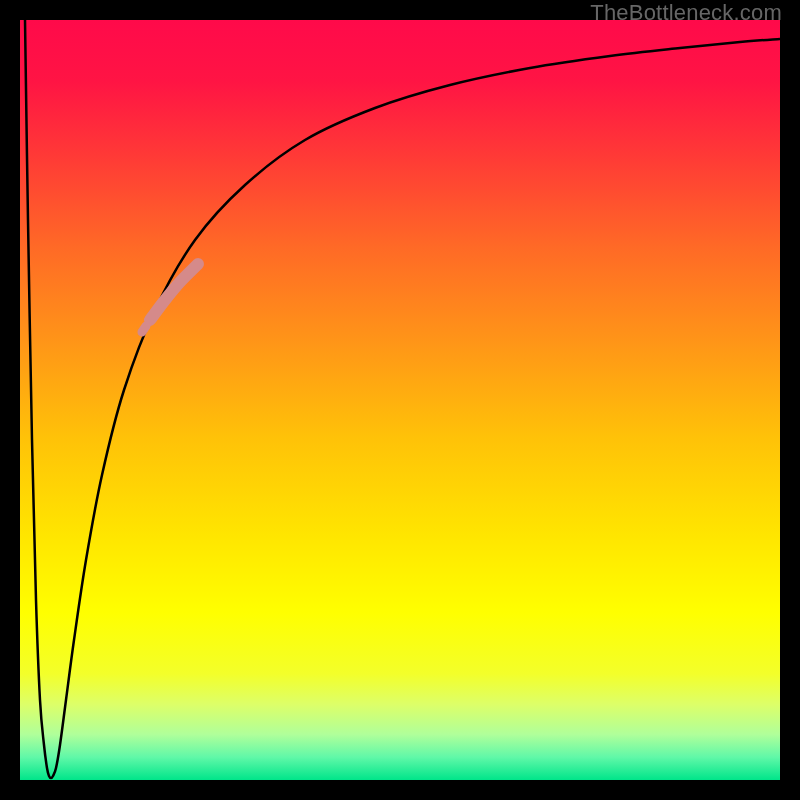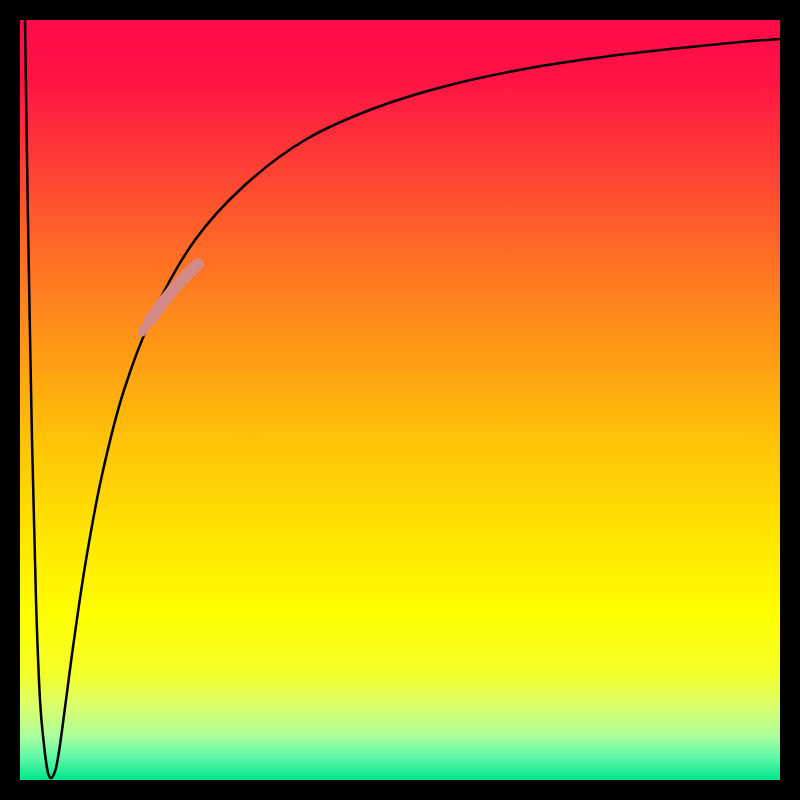--- a/index.html
+++ b/index.html
@@ -79,14 +79,15 @@
 
     <svg class="curve-svg" viewBox="0 0 760 760" preserveAspectRatio="none">
       <g id="curves">
           <path d="M 5 0 C 5.5 33.333333333333336, 6.833333333333333 130, 8 200 C 9.166666666666666 270, 10.666666666666666 356.6666666666667, 12 420 C 13.333333333333334 483.3333333333333, 14.666666666666666 536.6666666666666, 16 580 C 17.333333333333332 623.3333333333334, 18.666666666666668 655.8333333333334, 20 680 C 21.333333333333332 704.1666666666666, 22.833333333333332 713.6666666666666, 24 725 C 25.166666666666668 736.3333333333334, 26.166666666666668 742.8333333333334, 27 748 C 27.833333333333332 753.1666666666666, 28.333333333333332 754.3333333333334, 29 756 C 29.666666666666668 757.6666666666666, 30.333333333333332 758, 31 758 C 31.666666666666668 758, 32.166666666666664 757.6666666666666, 33 756 C 33.833333333333336 754.3333333333334, 34.833333333333336 753.1666666666666, 36 748 C 37.166666666666664 742.8333333333334, 38.333333333333336 736.3333333333334, 40 725 C 41.666666666666664 713.6666666666666, 43.666666666666664 697.5, 46 680 C 48.333333333333336 662.5, 50.666666666666664 643.3333333333334, 54 620 C 57.333333333333336 596.6666666666666, 61.333333333333336 567.5, 66 540 C 70.66666666666667 512.5, 75.66666666666667 483.3333333333333, 82 455 C 88.33333333333333 426.6666666666667, 95.16666666666667 397.5, 104 370 C 112.83333333333333 342.5, 123.16666666666667 315, 135 290 C 146.83333333333334 265, 160 240.83333333333334, 175 220 C 190 199.16666666666666, 206.66666666666666 181.66666666666666, 225 165 C 243.33333333333334 148.33333333333334, 263.3333333333333 132.83333333333334, 285 120 C 306.6666666666667 107.16666666666667, 330.8333333333333 97.16666666666667, 355 88 C 379.1666666666667 78.83333333333333, 404.1666666666667 71.66666666666667, 430 65 C 455.8333333333333 58.333333333333336, 483.3333333333333 52.833333333333336, 510 48 C 536.6666666666666 43.166666666666664, 565 39.333333333333336, 590 36 C 615 32.666666666666664, 638.3333333333334 30.333333333333332, 660 28 C 681.6666666666666 25.666666666666668, 703.3333333333334 23.5, 720 22 C 736.6666666666666 20.5, 753.3333333333334 19.5, 760 19" fill="none" stroke="#000000" stroke-width="2.5" stroke-linecap="butt" stroke-linejoin="round"></path>
           <path d="M 130 300 C 132.5 296.6666666666667, 140 286.3333333333333, 145 280 C 150 273.6666666666667, 154.5 268, 160 262 C 165.5 256, 175 247, 178 244" fill="none" stroke="#d58a8a" stroke-width="12" stroke-linecap="round" stroke-linejoin="round"></path>
           <path d="M 122 312 C 122.66666666666667 311, 125.33333333333333 307, 126 306" fill="none" stroke="#d58a8a" stroke-width="9" stroke-linecap="round" stroke-linejoin="round"></path>
         </g>
     </svg>
   </div>
 
+  <div class="attrib">TheBottleneck.com</div>
 
 </div>
 
 </body></html>

